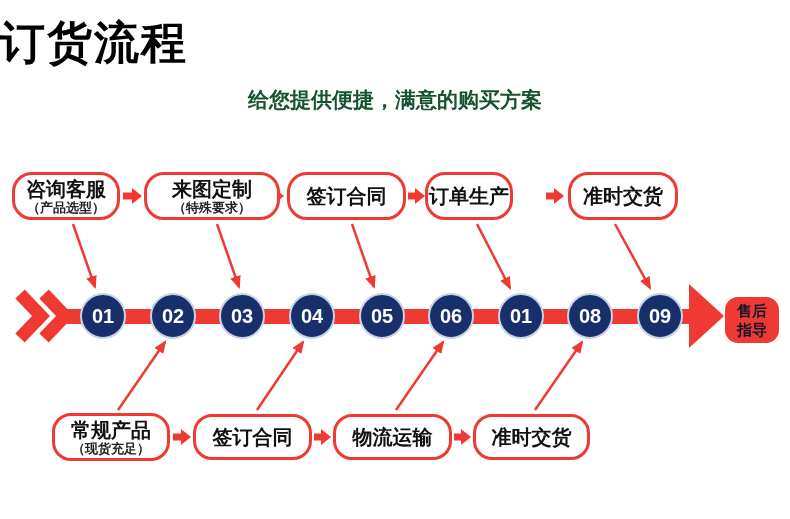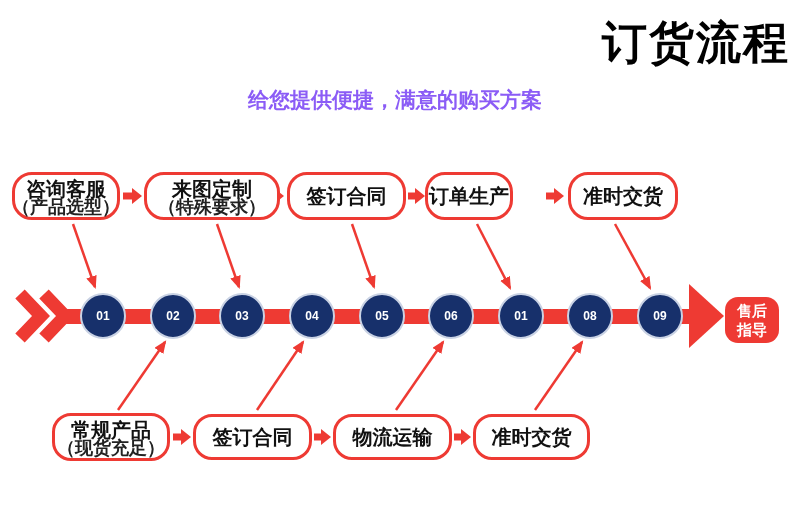--- a/index.html
+++ b/index.html
@@ -2,51 +2,51 @@
 <html style="--red: #ee3a33; --navy: #17306b;"><head>
 <meta charset="utf-8">
 <style>
   :root { --red:#ee3a33; --navy:#17306b; }
   html,body { margin:0; padding:0; background:#fff; }
   .canvas {
     position:relative; width:790px; height:519px; background:#ffffff;
     font-family:"Liberation Sans","DejaVu Sans",sans-serif; overflow:hidden;
   }
   .title {
-    position:absolute; top:16px; left:0; width:100%; text-align:right;
+    position:absolute; top:16px; left:0; width:100%; text-align:left;
     font-size:45px; font-weight:800; color:#000; letter-spacing:2px; line-height:54px;
   }
   .subtitle {
     position:absolute; top:87px; left:0; width:100%; text-align:center;
-    font-size:21px; font-weight:700; color:#8b5cf6; line-height:26px;
+    font-size:21px; font-weight:700; color:#14532d; line-height:26px;
   }
   .connectors { position:absolute; left:0; top:0; width:790px; height:519px; }
   .thin { stroke:var(--red); stroke-width:2.5; }
   .redfill { fill:var(--red); }
   .chev { stroke:var(--red); stroke-width:13; fill:none; }
   .smalltail { stroke:var(--red); stroke-width:7; }
   .pill {
     position:absolute; box-sizing:border-box; background:#fff;
     border:3px solid var(--red); border-radius:20px;
     display:flex; flex-direction:column; align-items:center; justify-content:center;
     text-align:center;
   }
   .pill.top { top:172px; height:48px; }
   .pill.bottom { top:414px; height:46px;border-radius:19px; }
   .pill-label { font-size:20px; font-weight:700; color:#111; line-height:22px; white-space:nowrap; }
-  .pill-sub { font-size:18px; font-weight:600; color:#222; line-height:15px; white-space:nowrap; }
+  .pill-sub { font-size:13px; font-weight:600; color:#222; line-height:15px; white-space:nowrap; }
   .step-circle {
     position:absolute; top:293px; width:42px; height:42px; border-radius:50%;
     background:var(--navy); border:2px solid #c9d2e4; color:#fff;
-    font-size:12px; font-weight:800;
+    font-size:20px; font-weight:800;
     display:flex; align-items:center; justify-content:center;
   }
   .end-badge {
     position:absolute; left:725px; top:297px; width:54px; height:46px;
-    background:var(--red); border-radius:13px; color:#ffffff;
+    background:var(--red); border-radius:13px; color:#0f172a;
     font-size:15px; font-weight:700; line-height:19px;
     display:flex; flex-direction:column; align-items:center; justify-content:center;
   }
 </style>
 </head>
 <body>
 
 <div class="canvas">
 
   <div class="title">订货流程</div>

